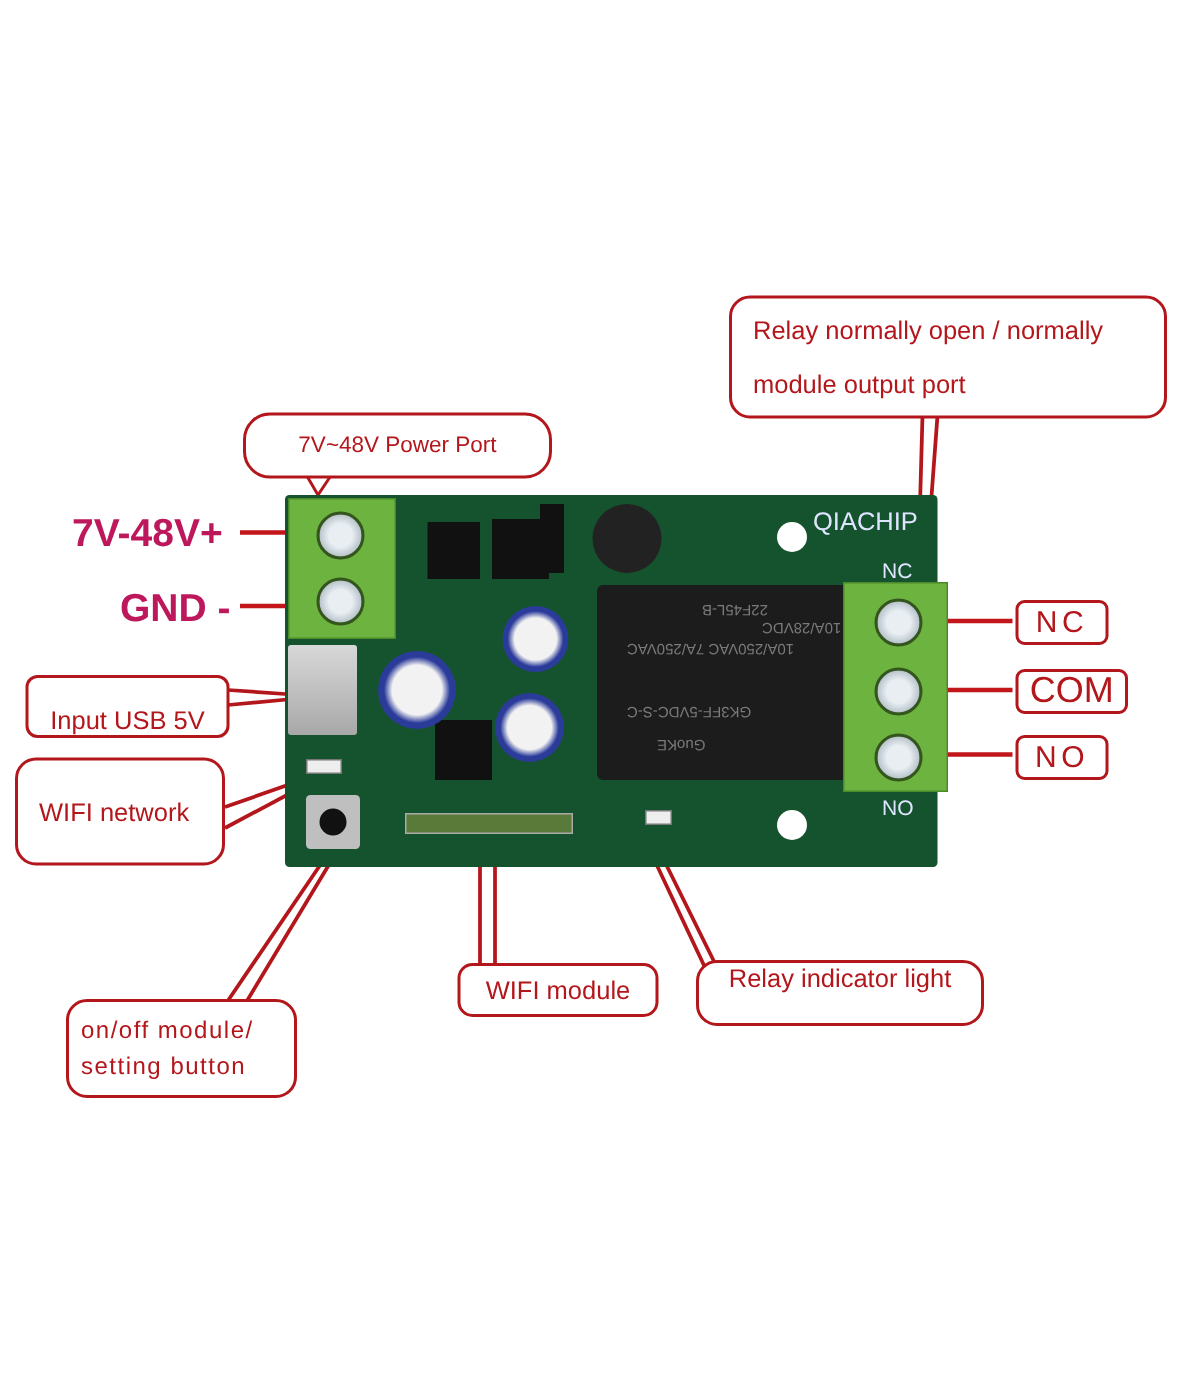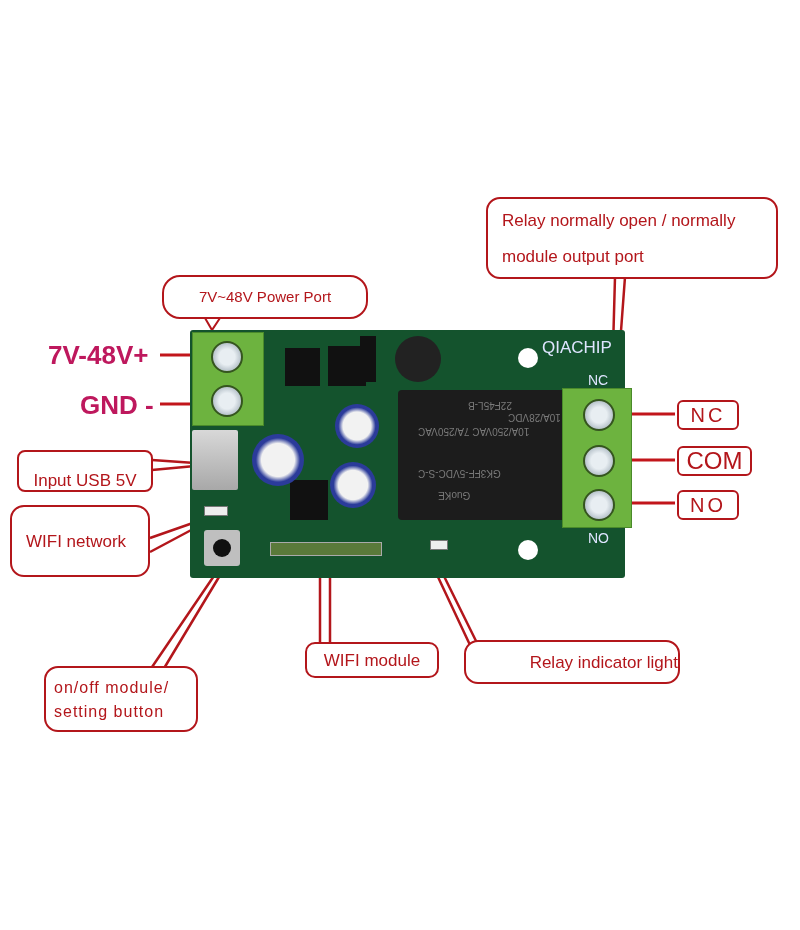--- a/index.html
+++ b/index.html
@@ -113,21 +113,21 @@
 
 <div class="callout" style="left:44px;top:666px;width:154px;height:66px;font-size:16px;padding:8px 8px;line-height:24px;letter-spacing:1px;">
   <span>on/off module/</span>
   <span>setting button</span>
 </div>
 
 <div class="callout" style="left:258px;top:642px;width:134px;height:36px;font-size:17px;padding:7px 0;text-align:center;border-radius:10px;margin-left:47px;">
   <span>WIFI module</span>
 </div>
 
-<div class="callout" style="left:464px;top:640px;width:216px;height:44px;font-size:17px;padding:11px 0;text-align:right;">
+<div class="callout" style="left:464px;top:640px;width:192px;height:44px;font-size:17px;padding:1px 0;text-align:center;">
   <span>Relay indicator light</span>
 </div>
 
 <div class="callout" style="left:677px;top:400px;width:62px;height:30px;font-size:20px;text-align:center;line-height:26px;border-radius:6px;letter-spacing:3px;">
   <span>NC</span>
 </div>
 <div class="callout" style="left:677px;top:446px;width:75px;height:30px;font-size:24px;text-align:center;line-height:26px;border-radius:6px;">
   <span>COM</span>
 </div>
 <div class="callout" style="left:677px;top:490px;width:62px;height:30px;font-size:20px;text-align:center;line-height:26px;border-radius:6px;letter-spacing:3px;">

